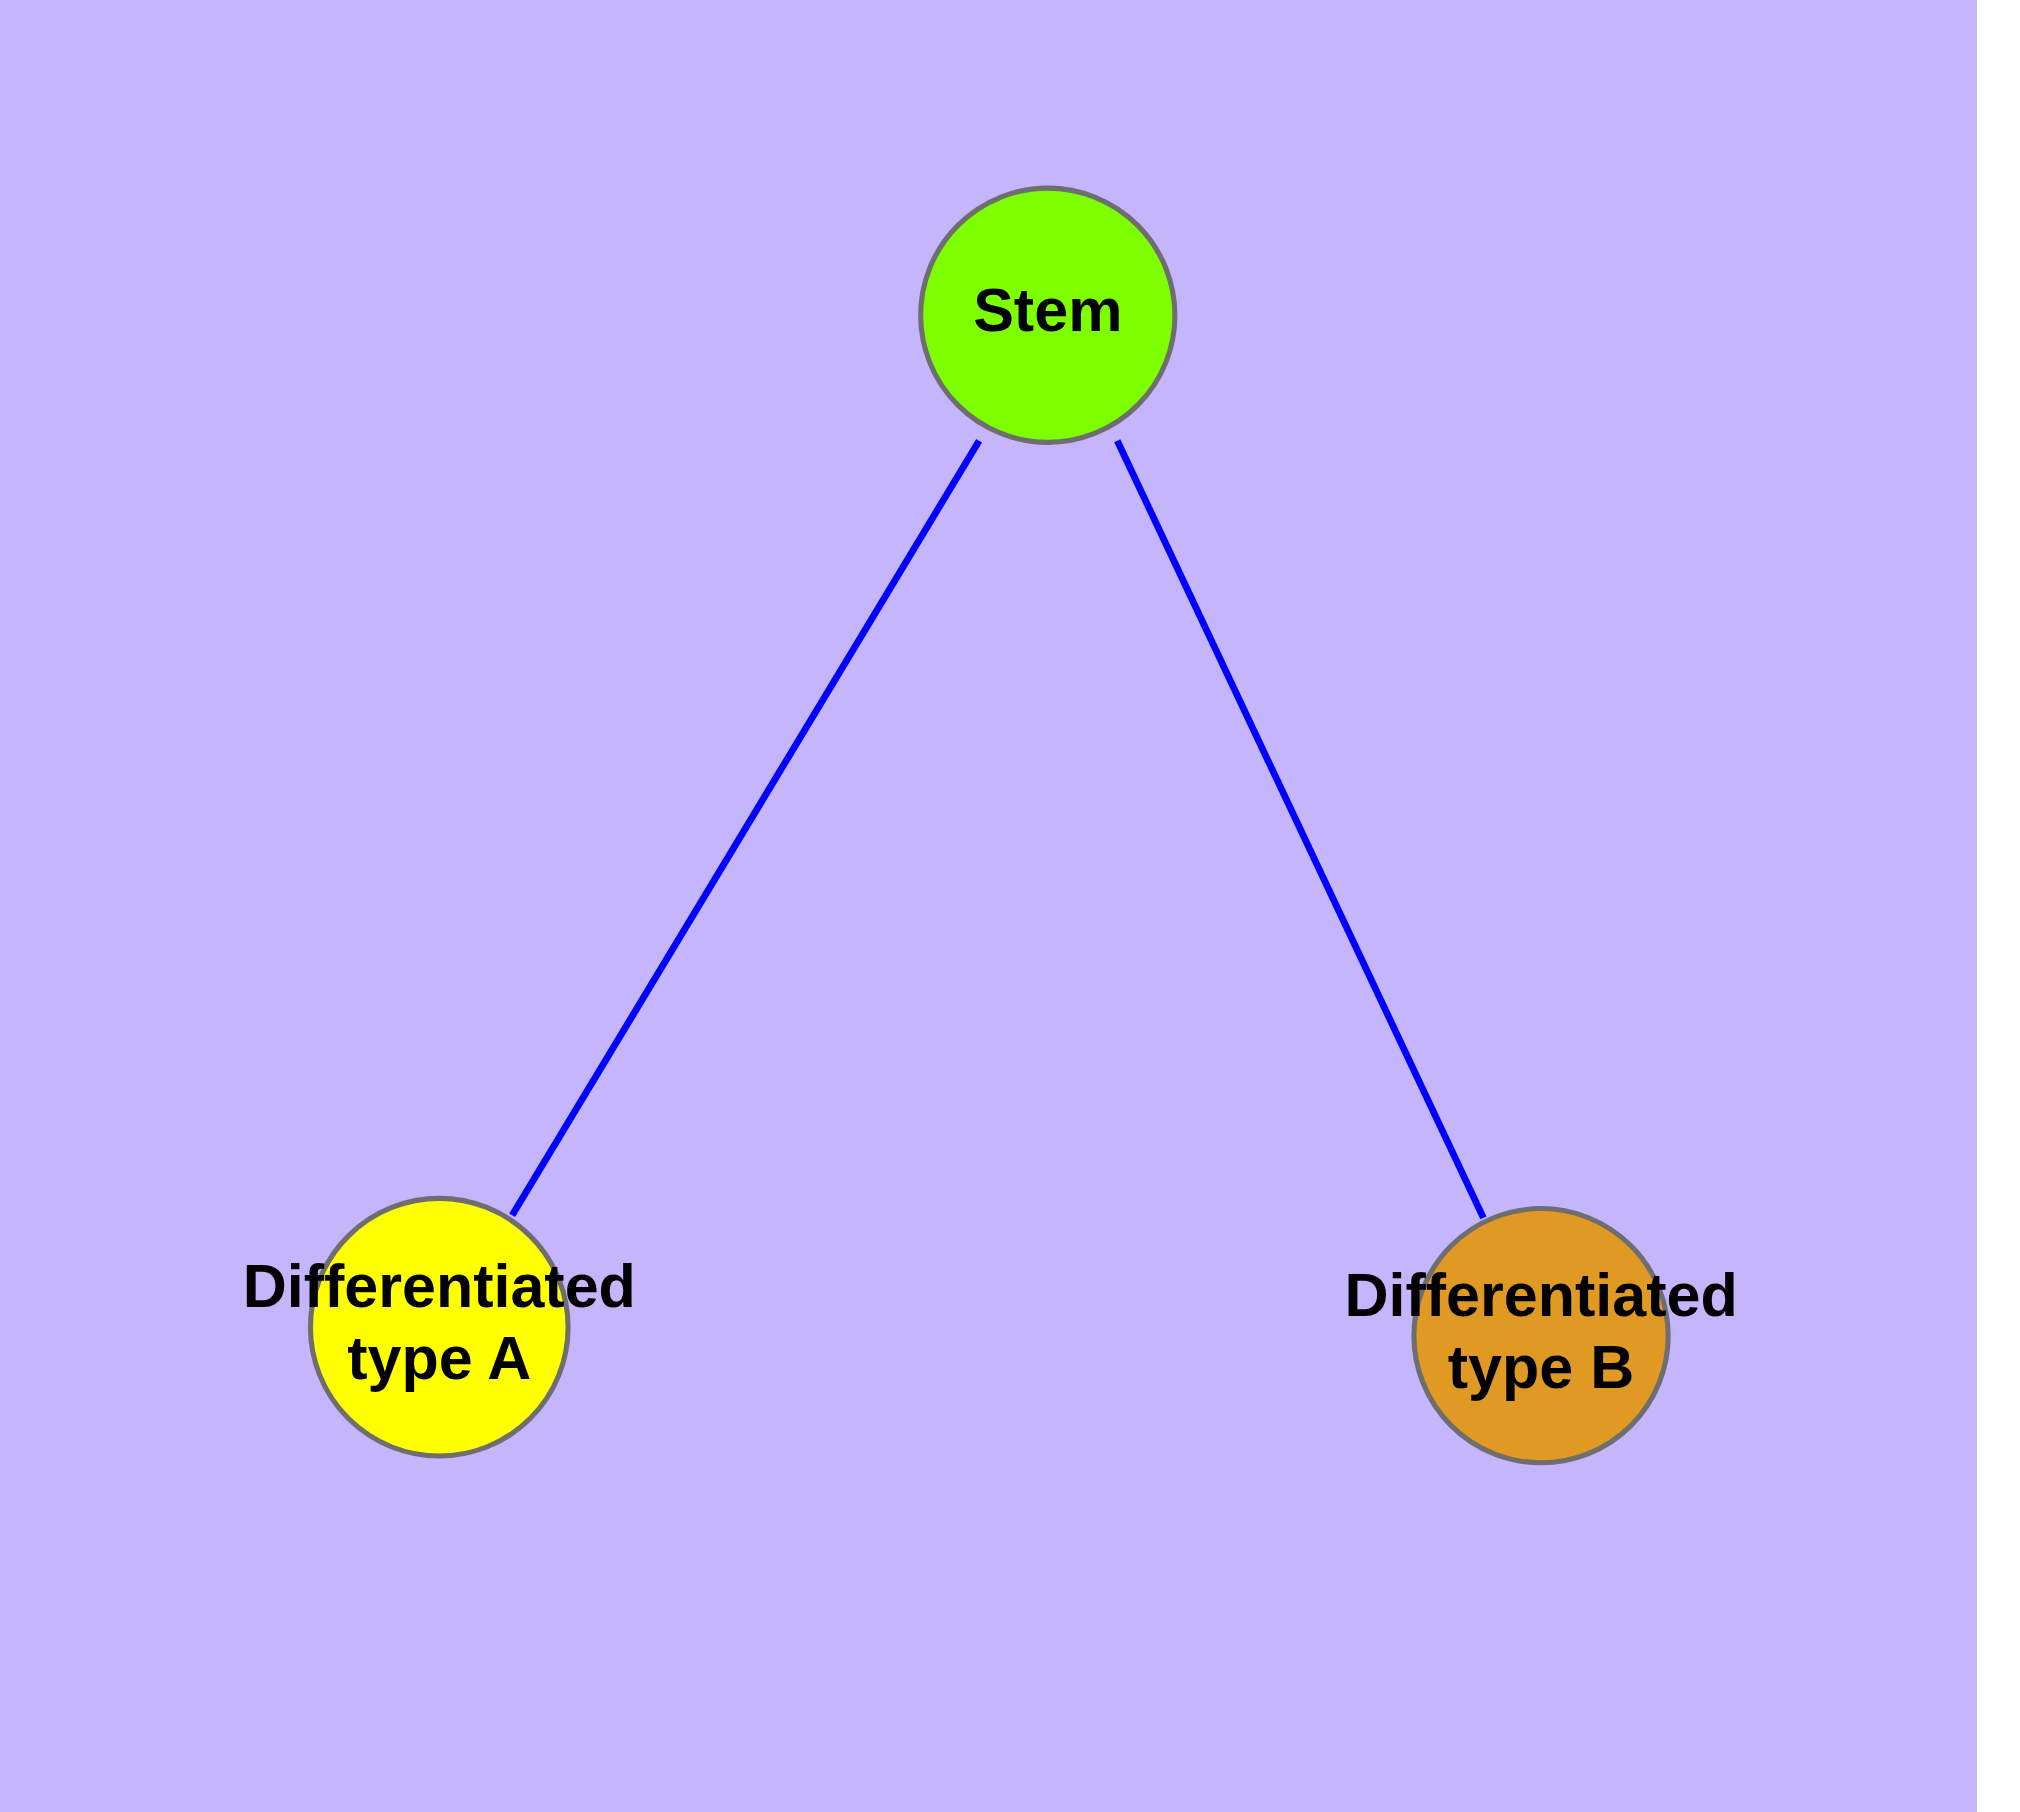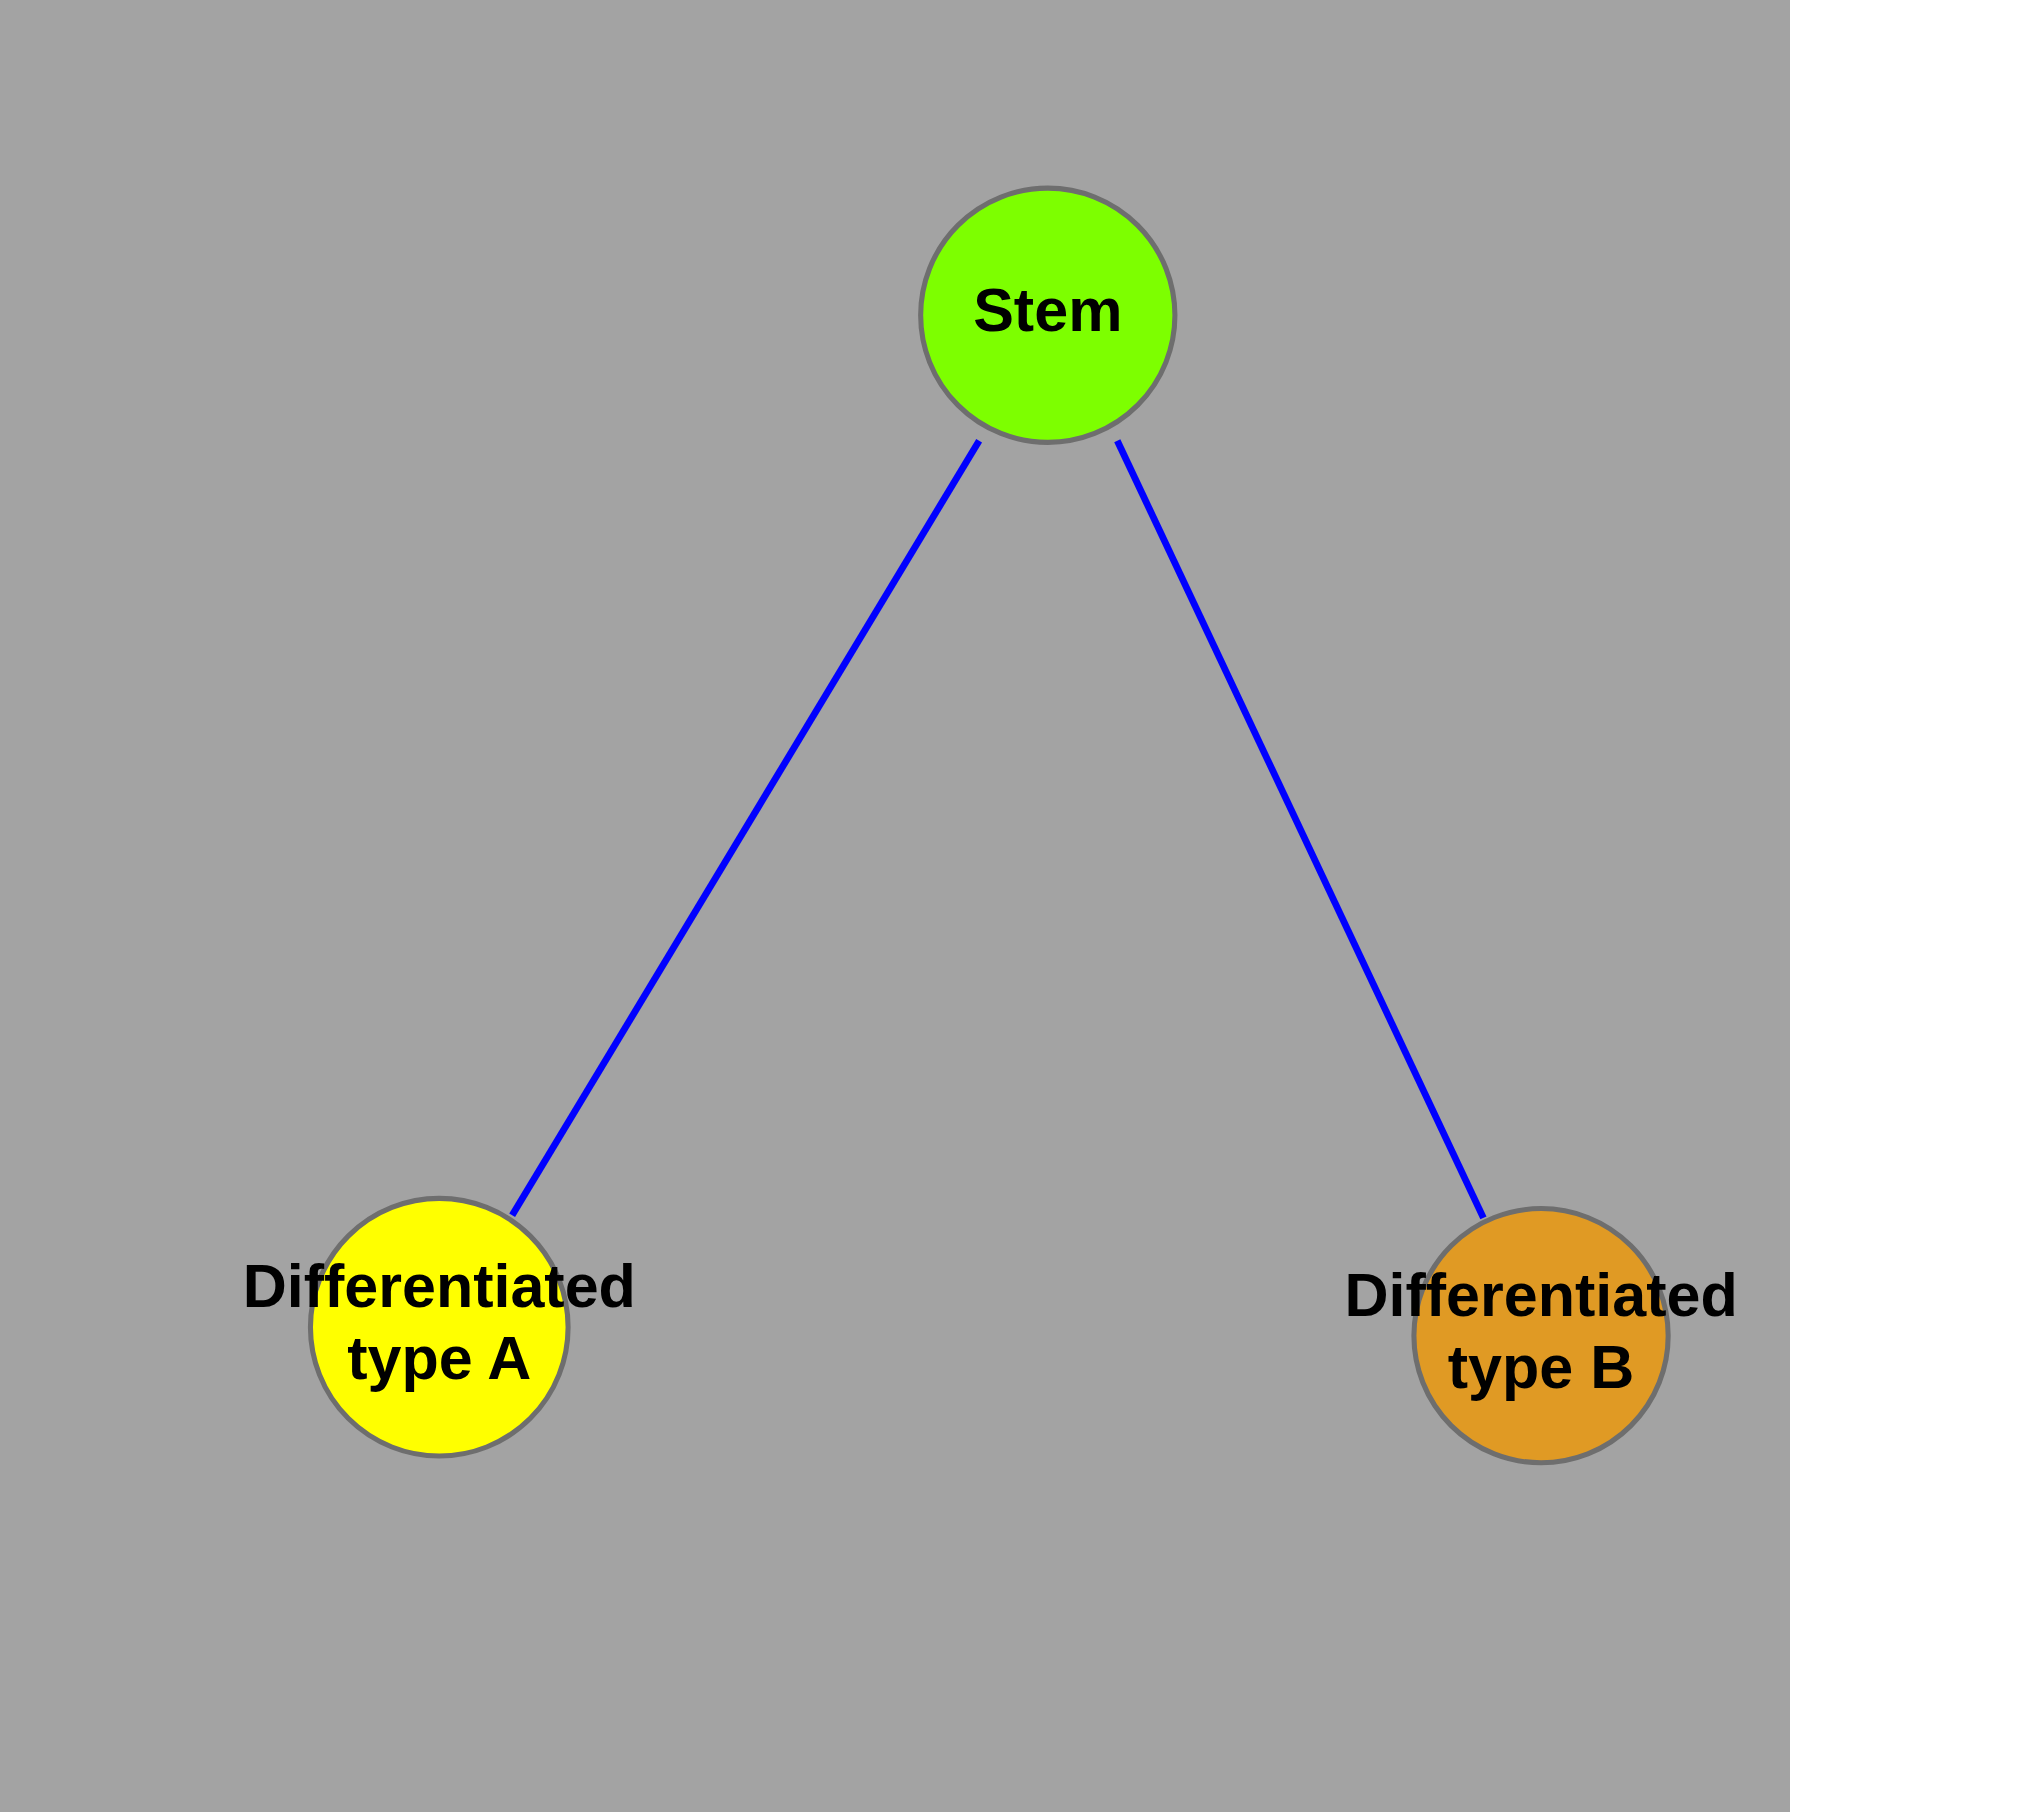--- a/index.html
+++ b/index.html
@@ -44,21 +44,21 @@
     dominant-baseline: middle;
     paint-order: normal;
   }
   .node-label tspan {
     font-family: "Liberation Sans", sans-serif;
   }
 </style>
 </head>
 <body style="width: 2021px; height: 1812px;">
 
-<div id="graph-canvas" style="width: 1790px; height: 1812px; background: #a3a3a3;">
+<div id="graph-canvas" style="width: 1977px; height: 1812px; background: #c4b5fd;">
   <svg id="graph-svg" viewBox="0 0 2384 2138" style="width: 2021px; height: 1812px;">
 
     <g>
       <line class="edge-line" x1="1155" y1="520" x2="604" y2="1434" stroke="#0000ff"></line>
       <line class="edge-line" x1="1318" y1="520" x2="1750" y2="1437" stroke="#0000ff"></line>
     </g>
 
     <g>
       <circle class="node-circle" cx="1236" cy="372" r="150" fill="#7dff00" stroke="#6e6e6e"></circle>
       <circle class="node-circle" cx="518" cy="1566" r="152" fill="#ffff00" stroke="#6e6e6e"></circle>

